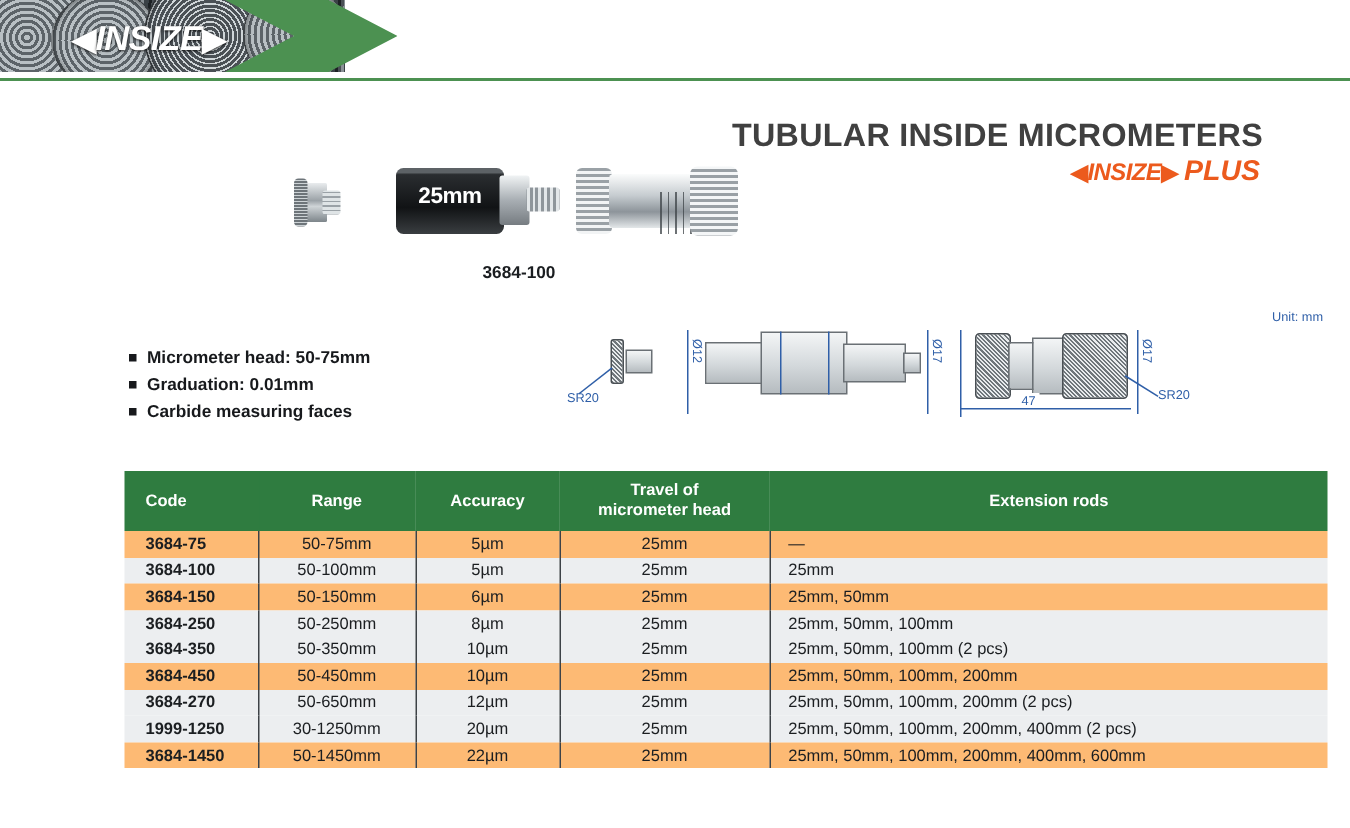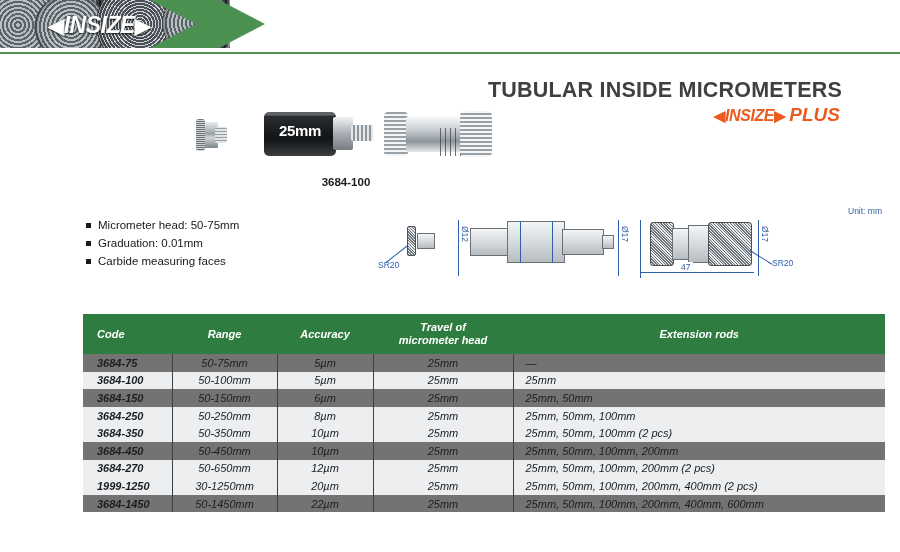--- a/index.html
+++ b/index.html
@@ -114,21 +114,21 @@
     position: absolute; left: 76px; top: 3px; width: 32px; height: 46px;
     background: repeating-linear-gradient(0deg,#f4f6f7 0 2px,#99a0a5 2px 4px);
     border-radius: 5px;
   }
   .product-code {
     position: absolute; left: 196px; top: 176px; width: 300px; text-align: center;
     font-size: 11.5px; font-weight: bold; color: #1a1d20;
   }
 
   
-  .features { position: absolute; left: 86px; top: 218px; }
+  .features { position: absolute; left: 86px; top: 232px; font-weight: bold; }
   .features li {
     list-style: none; font-size: 11.5px; color: #17191c; margin: 0 0 4px 0;
     line-height: 14px; white-space: nowrap;
   }
   .features { padding: 0; margin: 0; }
   .bullet {
     display: inline-block; width: 5px; height: 5px; background: #17191c;
     margin-right: 7px; vertical-align: 1px;
   }
 
@@ -139,35 +139,35 @@
   .dline { position: absolute; background: #2f5fa8; }
   .knurl {
     background: repeating-linear-gradient(45deg,#6f767b 0 1px,#e8ebed 1px 2px),
                 repeating-linear-gradient(-45deg,#6f767b 0 1px,transparent 1px 2px);
     border: 1px solid #4a5055;
   }
   .dpart { background: linear-gradient(180deg,#f3f5f6,#d3d8db 55%,#b6bcc0); border: 1px solid #6a7075; }
 
   
   .tbl-wrap { position: absolute; left: 83px; top: 314px; width: 802px; }
-  table.spec { border-collapse: collapse; width: 802px; table-layout: fixed; font-style: italic; }
+  table.spec { border-collapse: collapse; width: 802px; table-layout: fixed; }
   table.spec th {
     background: #2f7c40; color: #ffffff; font-size: 11px; font-weight: bold;
     height: 40px; padding: 2px 6px; text-align: center; line-height: 13px;
     border-right: 1px solid #2f7c40;
   }
   table.spec th.left-al { text-align: left; padding-left: 14px; }
   table.spec td {
     font-size: 11px; color: #1b1e21; height: 17.6px; padding: 0 6px;
     text-align: center; border-right: 1px solid #3d4247;
   }
   table.spec td.code { font-weight: bold; text-align: left; padding-left: 14px; }
   table.spec td.ext { text-align: left; padding-left: 12px; border-right: none; }
   table.spec th:last-child { border-right: none; }
-  tr.odd td { background: #737373; }
+  tr.odd td { background: #fdba74; }
   tr.even td { background: #eceef0; }
   .u-note { position: absolute; right: 18px; top: 206px; font-size: 8.5px; color: #2f5fa8; }
 </style>
 </head>
 <body>
 
 <div class="page">
 
   <div class="banner">
     <div class="banner-photo">

